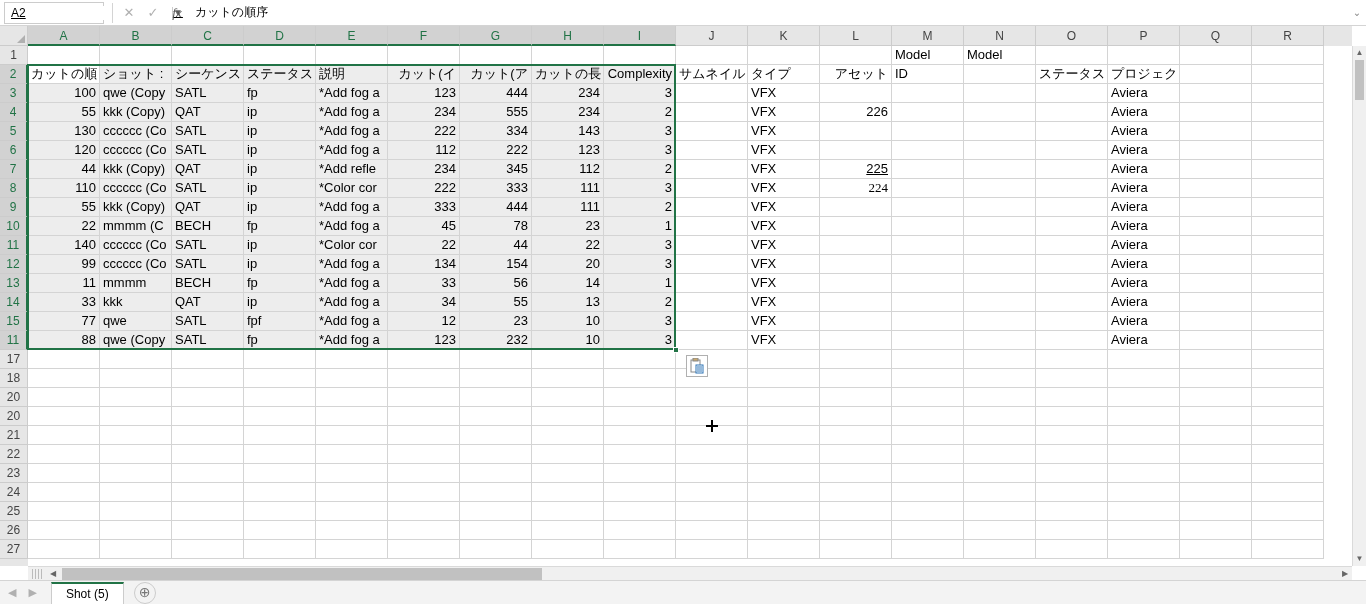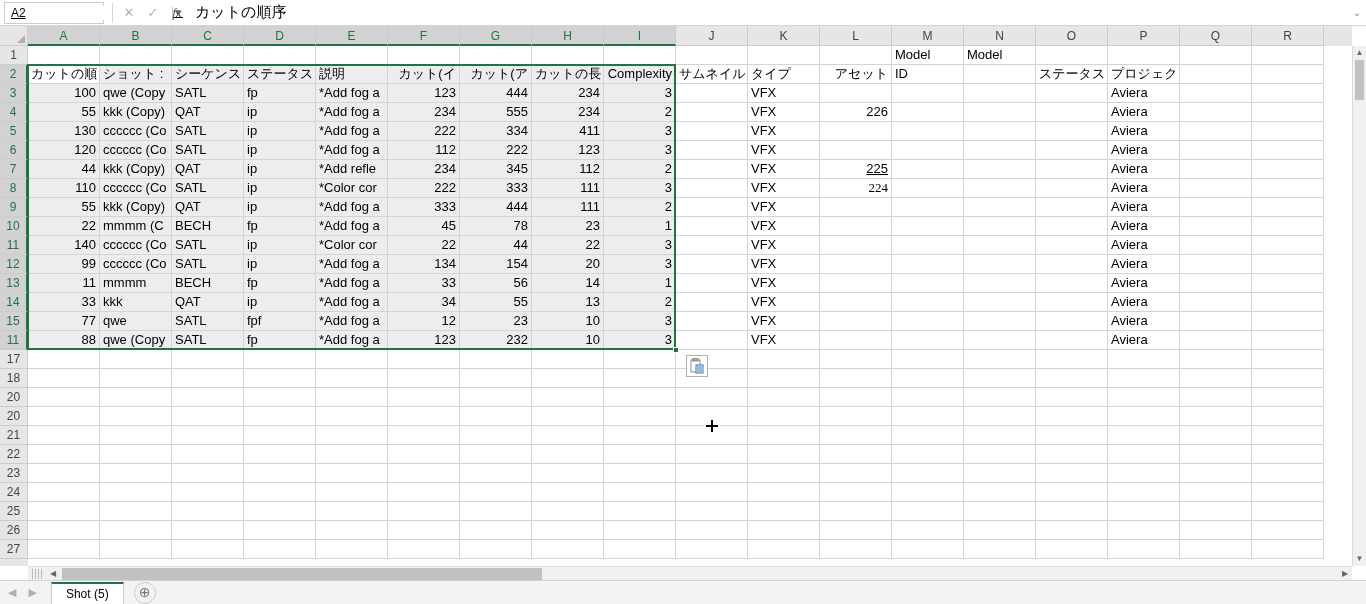--- a/index.html
+++ b/index.html
@@ -6,21 +6,21 @@
 body { background:#fff; width:1366px; height:604px; overflow:hidden; font-size:12px; position:relative; }
 
 
 .formula-bar { display:flex; align-items:center; height:26px; border-bottom:1px solid #d4d4d4; background:#fff; }
 .name-box { width:100px; height:22px; border:1px solid #ccc; margin:12px 4px; display:flex; align-items:center;text-decoration:underline; }
 .name-box-input { flex:1; border:none; padding:0 6px; font-size:12px; outline:none; }
 .name-box-arrow { width:16px; text-align:center; color:#666; font-size:10px; border-left:1px solid #ccc; }
 .fx-sep { width:1px; height:20px; background:#d4d4d4; margin:0 4px; }
 .fx-btn { width:24px; text-align:center; color:#b0b0b0; font-size:13px; }
 .fx-btn.fx { font-style:italic; font-family:"Times New Roman",serif; color:#555; }
-.formula-input { flex:1; border:none; padding:0 6px; font-size:15px; outline:none; }
+.formula-input { flex:1; border:none; padding:0 6px; font-size:12px; outline:none; }
 .formula-expand { width:18px; text-align:center; color:#888; font-size:10px; }
 
 
 .grid-wrap { position:absolute; top:26px; left:0; right:0; bottom:24px; overflow:hidden; }
 .corner { position:absolute; top:0; left:0; width:28px; height:20px; background:#e6e6e6; border-right:1px solid #ccc; border-bottom:1px solid #ccc; }
 .corner::after{content:"";position:absolute;right:2px;bottom:2px;width:0;height:0;border-style:solid;border-width:0 0 8px 8px;border-color:transparent transparent #b0b0b0 transparent;}
 
 .col-headers { position:absolute; top:0; left:28px; right:14px; height:20px; display:flex; background:#e6e6e6; }
 .col-h { border-right:1px solid #ccc; border-bottom:1px solid #ccc; text-align:center; font-size:12px; color:#444; line-height:20px; flex-shrink:0;}
 .col-h.sel { background:#d2d2d2; color:#217346; font-weight:500; border-bottom:2px solid #217346; }
@@ -217,21 +217,21 @@
         <div class="cell" style="width: 72px;"></div>
       </div>
       <div class="row">
         <div class="cell sel num" style="width: 72px;">130</div>
         <div class="cell sel" style="width: 72px;">cccccc (Co</div>
         <div class="cell sel" style="width: 72px;">SATL</div>
         <div class="cell sel" style="width: 72px;">ip</div>
         <div class="cell sel" style="width: 72px;">*Add fog a</div>
         <div class="cell sel num" style="width: 72px;">222</div>
         <div class="cell sel num" style="width: 72px;">334</div>
-        <div class="cell sel num" style="width: 72px;">411</div>
+        <div class="cell sel num" style="width: 72px;">143</div>
         <div class="cell sel num" style="width: 72px;">3</div>
         <div class="cell" style="width: 72px;"></div>
         <div class="cell" style="width: 72px;">VFX</div>
         <div class="cell num" style="width: 72px;"></div>
         <div class="cell" style="width: 72px;"></div>
         <div class="cell" style="width: 72px;"></div>
         <div class="cell" style="width: 72px;"></div>
         <div class="cell" style="width: 72px;">Aviera</div>
         <div class="cell" style="width: 72px;"></div>
         <div class="cell" style="width: 72px;"></div>

